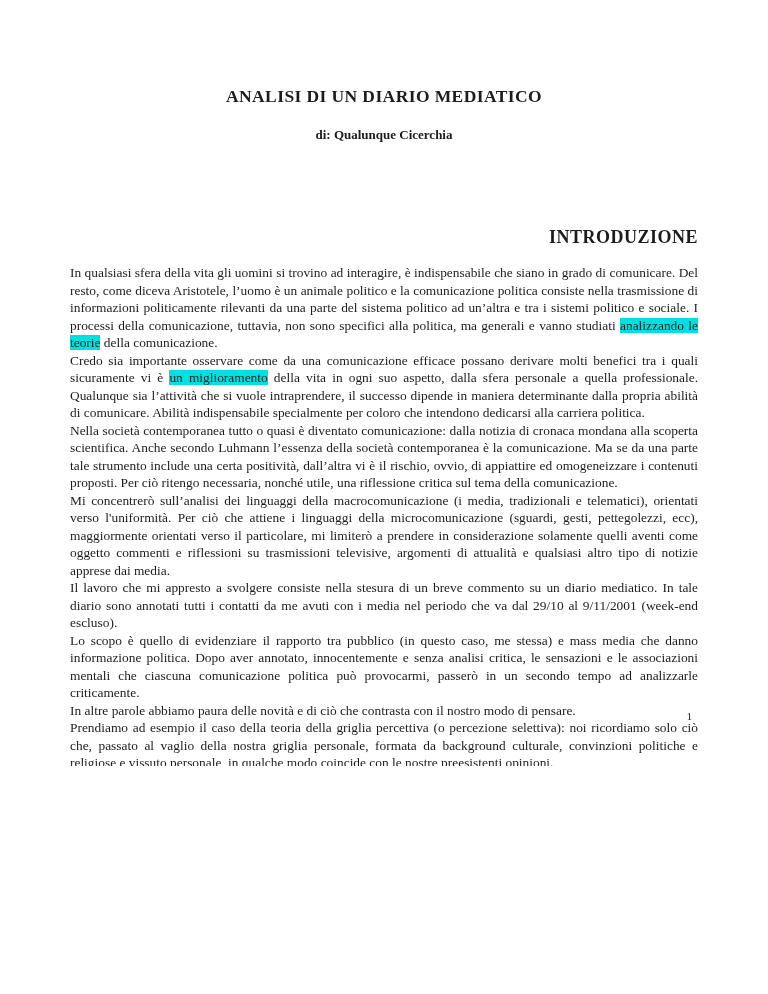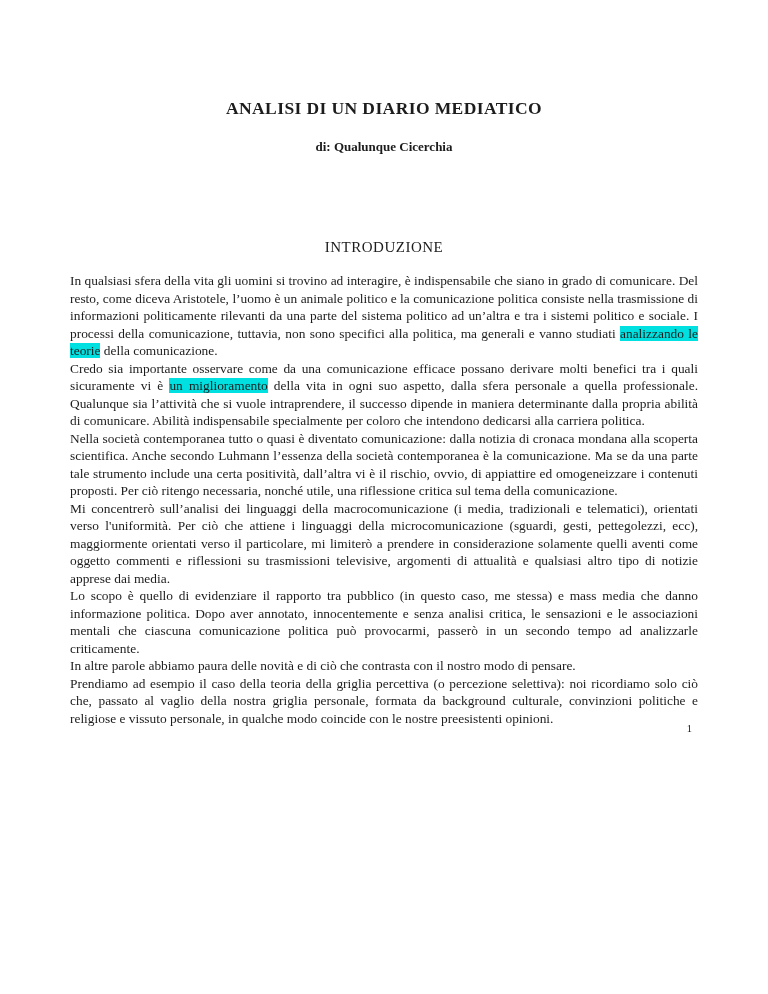--- a/index.html
+++ b/index.html
@@ -4,21 +4,21 @@
 <style>
   html, body {
     margin: 0;
     padding: 0;
     background: #ffffff;
   }
   .page {
     position: relative;
     width: 768px;
     height: 766px;
-    margin: 12px auto;
+    margin: 0 auto;
     box-sizing: border-box;
     background: var(--page-bg, #ffffff);
     color: var(--text-color, #1c1c1c);
     font-family: "Liberation Serif", "DejaVu Serif", serif;
     padding: 86px 70px 0 70px;
     overflow: hidden;
   }
   .doc-title {
     margin: 0;
     text-align: center;
@@ -27,23 +27,23 @@
     letter-spacing: 0.4px;
   }
   .doc-author {
     margin-top: 20px;
     text-align: center;
     font-size: 13px;
     font-weight: bold;
   }
   .section-heading {
     margin: 84px 0 16px 0;
-    text-align: center;
-    font-size: 15px;
-    font-weight: normal;
+    text-align: right;
+    font-size: 18px;
+    font-weight: bold;
     letter-spacing: 0.5px;
   }
   .doc-body p {
     margin: 0;
     font-size: 13.4px;
     line-height: 17.5px;
     text-align: justify;
     text-justify: inter-word;
   }
   .highlight {
@@ -61,18 +61,19 @@
 
 <div class="page">
   <h1 class="doc-title">ANALISI DI UN DIARIO MEDIATICO</h1>
   <div class="doc-author">di: Qualunque Cicerchia</div>
   <h2 class="section-heading">INTRODUZIONE</h2>
   <div class="doc-body">
       <p><span>In qualsiasi sfera della vita gli uomini si trovino ad interagire, è indispensabile che siano in grado di comunicare. Del resto, come diceva Aristotele, l’uomo è un animale politico e la comunicazione politica consiste nella trasmissione di informazioni politicamente rilevanti da una parte del sistema politico ad un’altra e tra i sistemi politico e sociale. I processi della comunicazione, tuttavia, non sono specifici alla politica, ma generali e vanno studiati </span><span class="highlight">analizzando le teorie</span><span> della comunicazione.</span></p>
       <p><span>Credo sia importante osservare come da una comunicazione efficace possano derivare molti benefici tra i quali sicuramente vi è </span><span class="highlight">un miglioramento</span><span> della vita in ogni suo aspetto, dalla sfera personale a quella professionale. Qualunque sia l’attività che si vuole intraprendere, il successo dipende in maniera determinante dalla propria abilità di comunicare. Abilità indispensabile specialmente per coloro che intendono dedicarsi alla carriera politica.</span></p>
       <p><span>Nella società contemporanea tutto o quasi è diventato comunicazione: dalla notizia di cronaca mondana alla scoperta scientifica. Anche secondo Luhmann l’essenza della società contemporanea è la comunicazione. Ma se da una parte tale strumento include una certa positività, dall’altra vi è il rischio, ovvio, di appiattire ed omogeneizzare i contenuti proposti.  Per ciò ritengo necessaria, nonché utile, una riflessione critica sul tema della comunicazione.</span></p>
       <p><span>Mi concentrerò sull’analisi dei linguaggi della macrocomunicazione (i media, tradizionali e telematici), orientati verso l'uniformità. Per ciò che attiene i linguaggi della microcomunicazione (sguardi, gesti, pettegolezzi, ecc), maggiormente orientati verso il particolare, mi limiterò a prendere in considerazione solamente quelli aventi come oggetto commenti e riflessioni su trasmissioni televisive, argomenti di attualità e qualsiasi altro tipo di notizie apprese dai media.</span></p>
+      <p><span>Il lavoro che mi appresto a svolgere consiste nella stesura di un breve commento su un diario mediatico. In tale diario sono annotati tutti i contatti da me avuti con i media nel periodo che va dal 29/10 al 9/11/2001 (week-end escluso).</span></p>
       <p><span>Lo scopo è quello di evidenziare il rapporto tra pubblico (in questo caso, me stessa) e mass media che danno informazione politica. Dopo aver annotato, innocentemente e senza analisi critica,  le sensazioni e le associazioni mentali che ciascuna comunicazione politica può provocarmi, passerò in un secondo tempo ad analizzarle criticamente.</span></p>
       <p><span>In altre parole abbiamo paura delle novità e di ciò che contrasta con il nostro modo di pensare.</span></p>
       <p><span>Prendiamo ad esempio il caso della teoria della griglia percettiva (o percezione selettiva): noi ricordiamo solo ciò che, passato al vaglio della nostra griglia personale, formata da background culturale, convinzioni politiche e religiose e vissuto personale, in qualche modo coincide con le nostre preesistenti opinioni.</span></p>
     </div>
   <div class="page-number">1</div>
 </div>
 
 </body></html>

